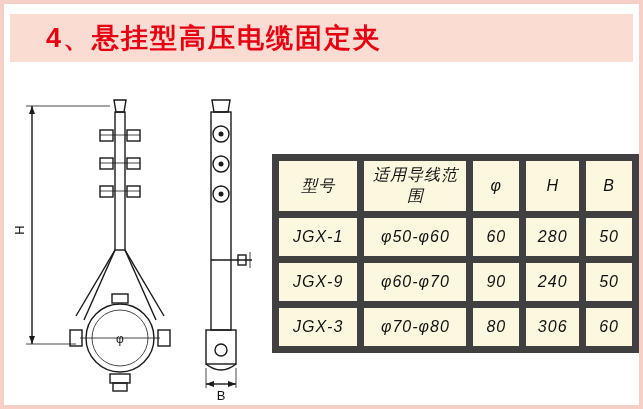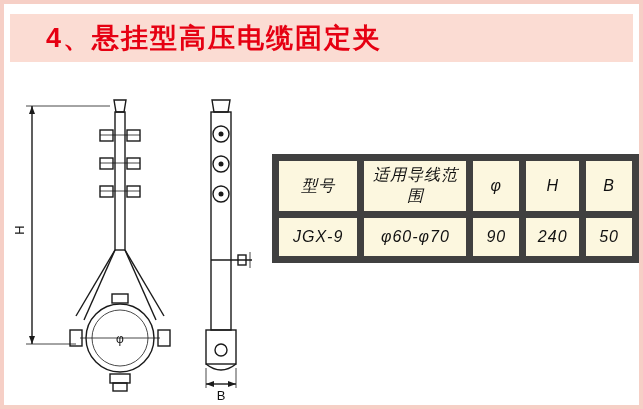--- a/index.html
+++ b/index.html
@@ -161,22 +161,36 @@
       <tr>
         <th class="col-model">型号</th>
         <th class="col-range">适用导线范围</th>
         <th class="col-phi">φ</th>
         <th class="col-h">H</th>
         <th class="col-b">B</th>
       </tr>
     </thead>
     <tbody>
       <tr>
+        <td>JGX-1</td>
+        <td>φ50-φ60</td>
+        <td>60</td>
+        <td>280</td>
+        <td>50</td>
+      </tr>
+      <tr>
         <td>JGX-9</td>
         <td>φ60-φ70</td>
         <td>90</td>
         <td>240</td>
         <td>50</td>
+      </tr>
+      <tr>
+        <td>JGX-3</td>
+        <td>φ70-φ80</td>
+        <td>80</td>
+        <td>306</td>
+        <td>60</td>
       </tr>
     </tbody>
   </table>
 
 </div>
 
 </body></html>

